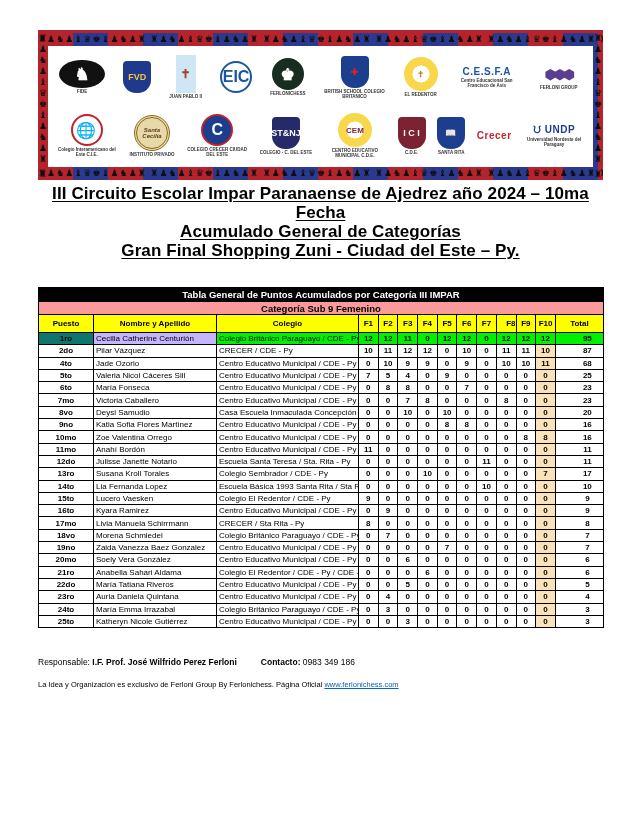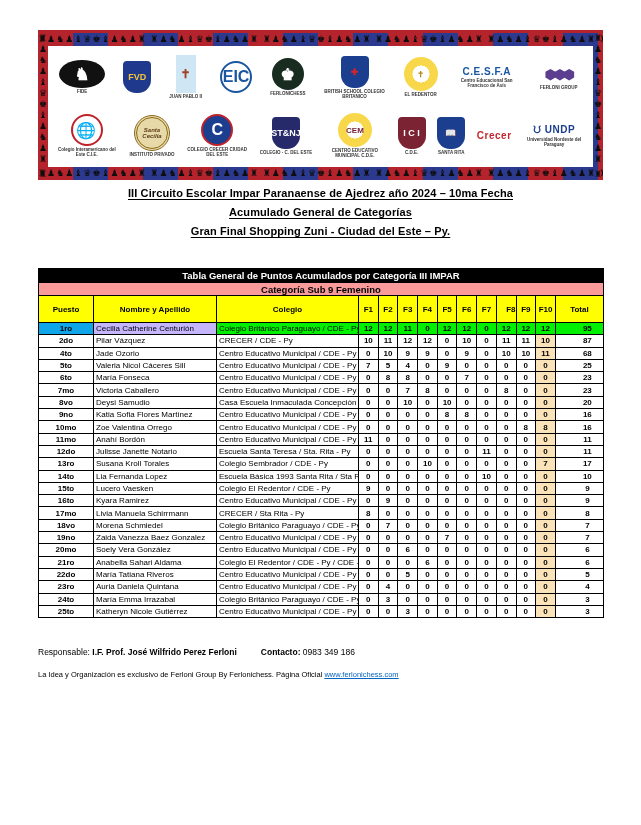--- a/index.html
+++ b/index.html
@@ -44,34 +44,34 @@
   .shape-shield   .glyph { width:28px; height:32px; border-radius:4px 4px 13px 13px; font-size:9px; }
   .shape-banner   .glyph { width:20px; height:38px; font-size:12px; }
   .shape-hexes    .glyph { width:46px; height:20px; font-size:13px; letter-spacing:-2px; }
   .shape-text     .glyph { font-size:10px; letter-spacing:0.5px; }
   .shape-rays     .glyph { width:34px; height:34px; border-radius:50%; font-size:8px;
                            background:radial-gradient(circle,#ffffff 35%,#f8d84a 36%); }
 
   
   .titles { margin-top:4px; text-align:center; }
   .title-line {
-    font-size:11px; font-weight:bold; color:#000;
+    font-size:17px; font-weight:bold; color:#000;
     text-decoration:underline; text-underline-offset:2px;
     line-height:19px; letter-spacing:0.1px;
   }
 
   
   .tbl-wrap { margin-top:27px; }
   table { border-collapse:collapse; table-layout:fixed; width:565px; }
   td, th { border:1px solid #000; overflow:hidden; white-space:nowrap; }
   .tbl-title   { background:#000000; color:#ffffff; font-weight:bold; font-size:9.5px;
                  text-align:center; height:14px; }
   .tbl-subtitle{ background:#fa9a9a; color:#000; font-weight:bold; font-size:9.5px;
                  text-align:center; height:13px; }
-  .col-h { background:#ffff00; font-weight:bold; font-size:8px; text-align:center; height:27px; }
+  .col-h { background:#ffff00; font-weight:bold; font-size:8px; text-align:center; height:18px; }
   tr.data-row td { height:12.3px; font-size:8px; padding:0 2px; background:#fff; }
   tr.data-row td.pos   { font-weight:bold; text-align:center; }
   tr.data-row td.name  { text-align:left; }
   tr.data-row td.school{ text-align:left; }
   tr.data-row td.num   { font-weight:bold; text-align:center; padding:0; }
   tr.data-row td.f10   { background:#fbe3b9; }
   tr.data-row td.total { font-weight:bold; text-align:center;padding-left:18px; }
   tr.data-row.first td { background:#00f000; }
   tr.data-row.first td.f10 { background:#00f000; }
 
@@ -211,21 +211,21 @@
               <td class="col-h" style="background: rgb(255, 255, 0);">F4</td>
               <td class="col-h" style="background: rgb(255, 255, 0);">F5</td>
               <td class="col-h" style="background: rgb(255, 255, 0);">F6</td>
               <td class="col-h" style="background: rgb(255, 255, 0);">F7</td>
               <td class="col-h" style="background: rgb(255, 255, 0); text-align: right;">F8</td>
               <td class="col-h" style="background: rgb(255, 255, 0);">F9</td>
               <td class="col-h" style="background: rgb(255, 255, 0);">F10</td>
               <td class="col-h" style="background: rgb(255, 255, 0);">Total</td>
             </tr>
         <tr class="data-row first">
-              <td class="pos" style="background: #0ea5e9;">1ro</td>
+              <td class="pos" style="background: #0f766e;">1ro</td>
               <td class="name" style="background: #c4b5fd;">Cecilia Catherine Centurión</td>
               <td class="school" style="background: rgb(0, 240, 0);">Colegio Británico Paraguayo / CDE - Py</td>
               <td class="num" style="background: rgb(0, 240, 0);">12</td>
               <td class="num" style="background: rgb(0, 240, 0);">12</td>
               <td class="num" style="background: rgb(0, 240, 0);">11</td>
               <td class="num" style="background: rgb(0, 240, 0);">0</td>
               <td class="num" style="background: rgb(0, 240, 0);">12</td>
               <td class="num" style="background: rgb(0, 240, 0);">12</td>
               <td class="num" style="background: rgb(0, 240, 0);">0</td>
               <td class="num" style="background: rgb(0, 240, 0);">12</td>

